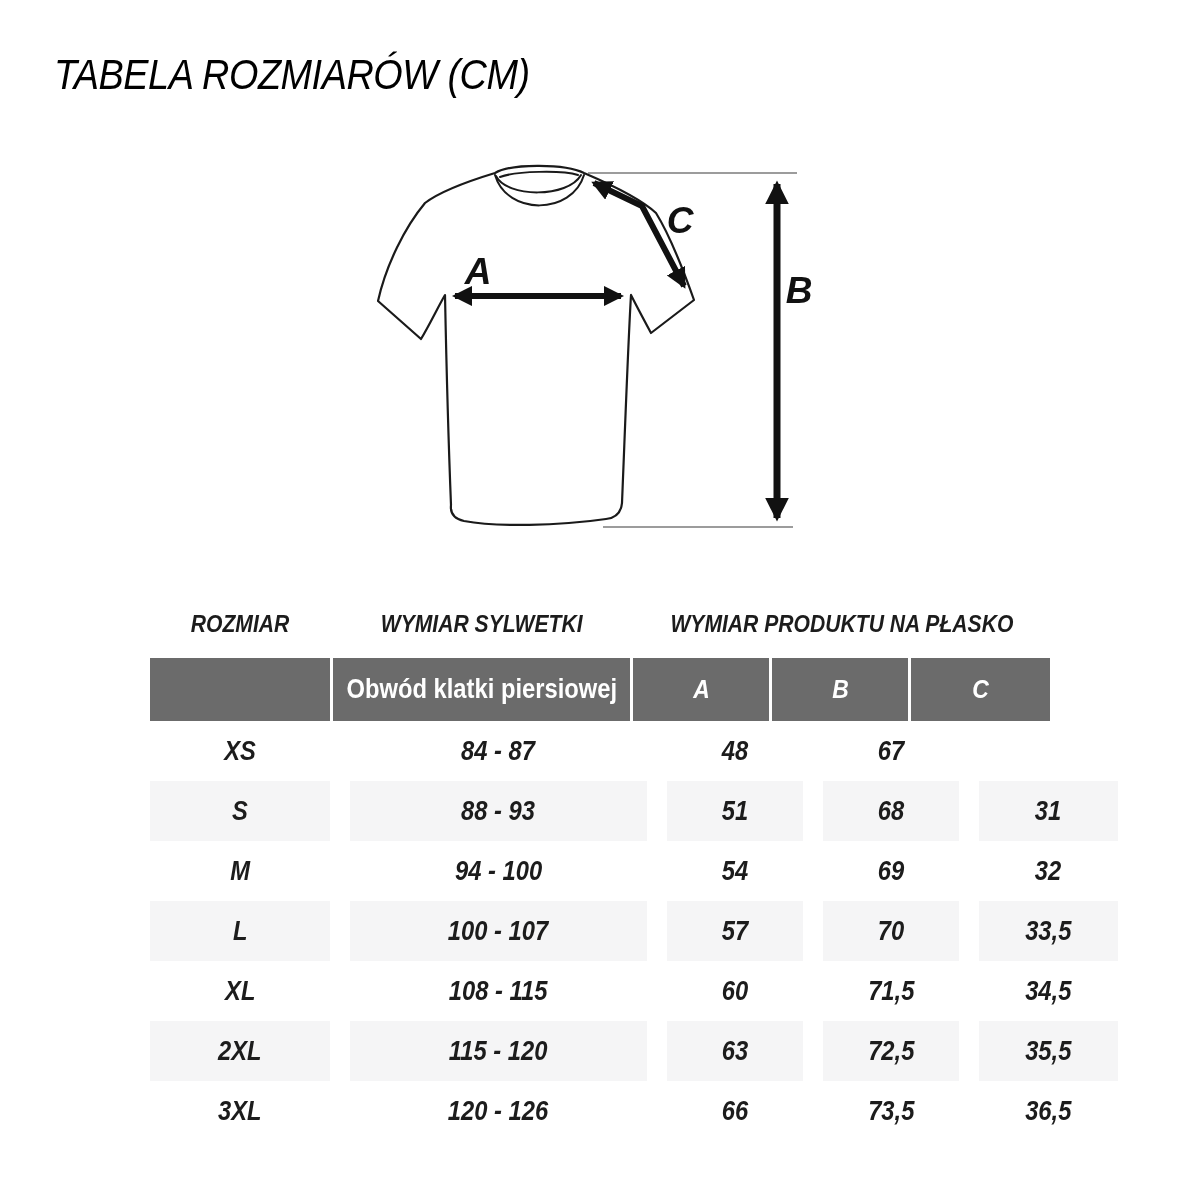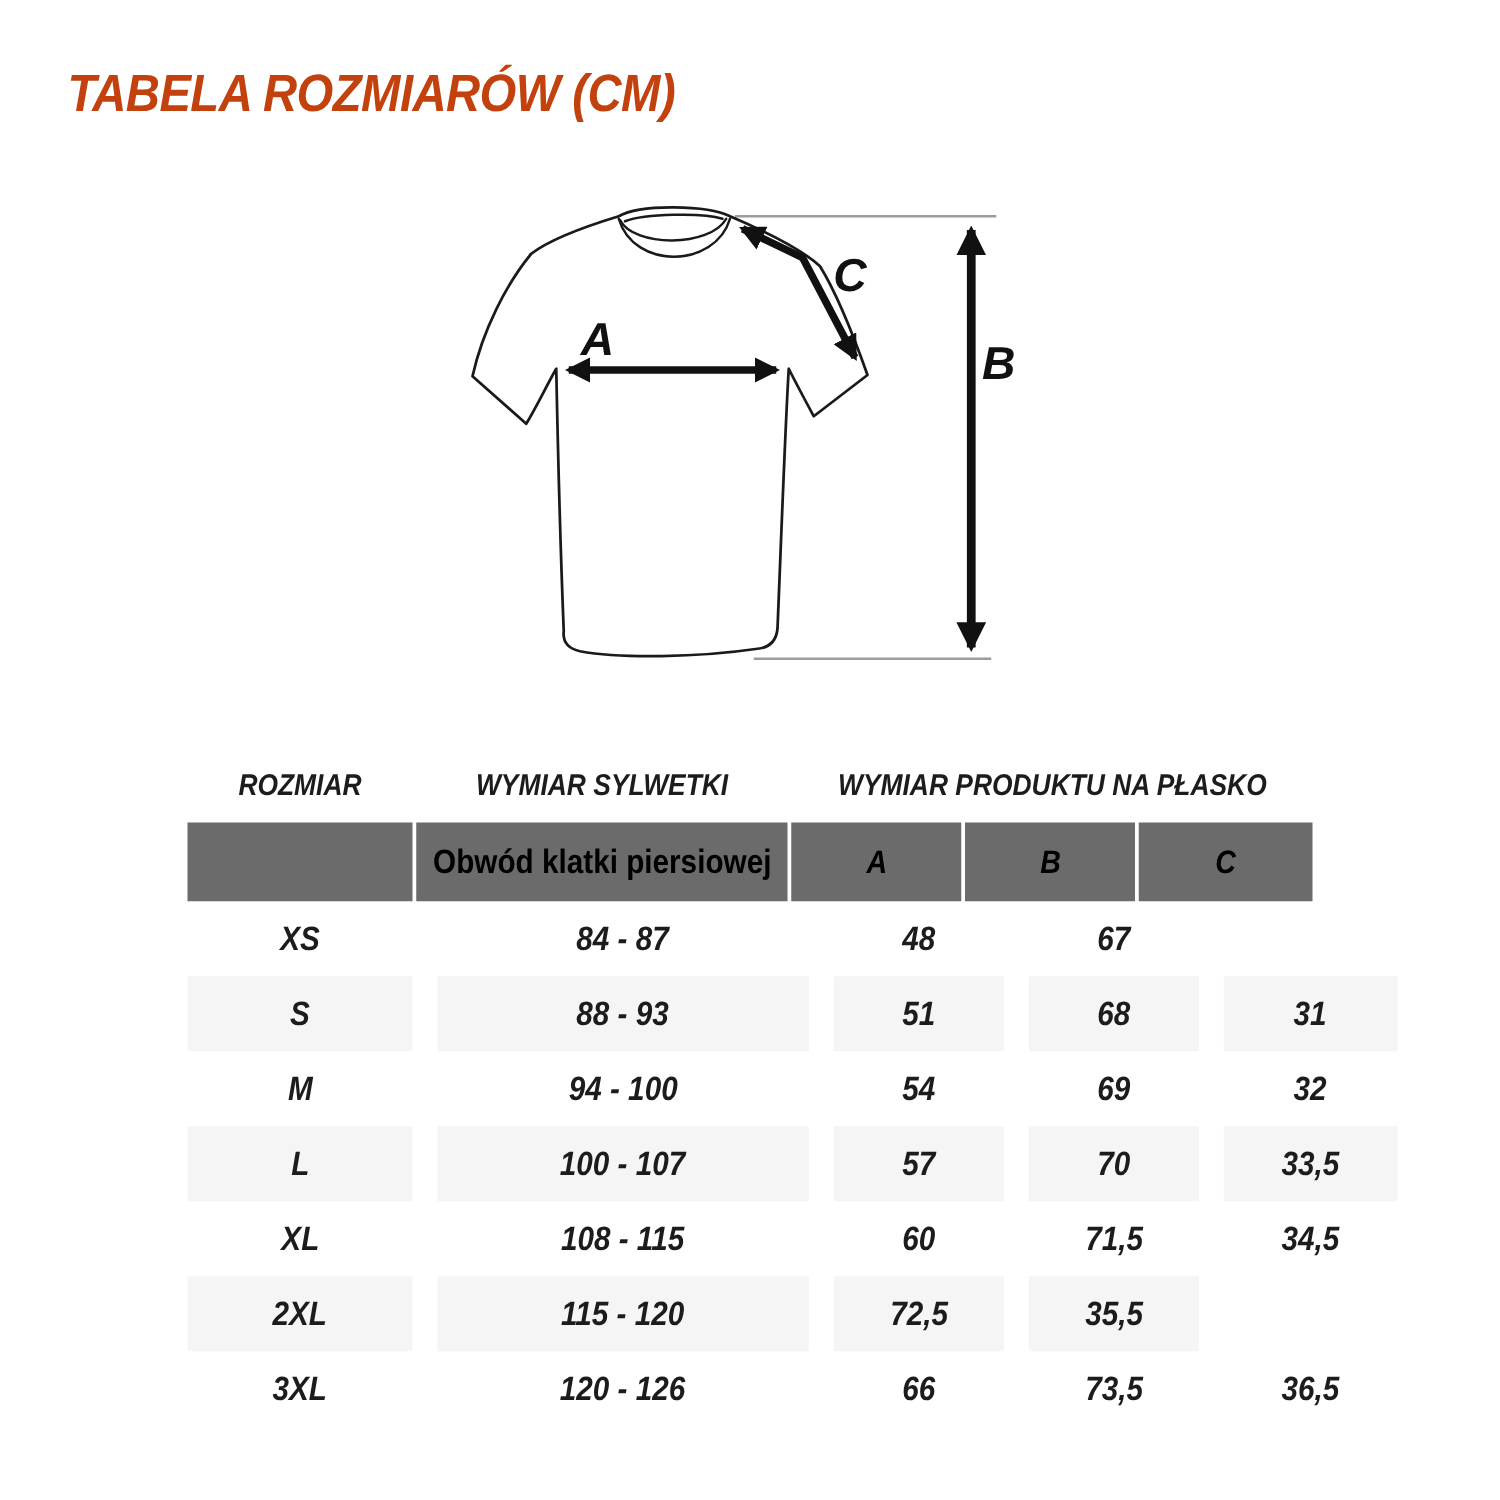--- a/index.html
+++ b/index.html
@@ -5,40 +5,40 @@
   html,body{margin:0;padding:0;}
   body{
     width:1200px;height:1200px;position:relative;background:#ffffff;
     font-family:"Liberation Sans",sans-serif;color:#1c1c1c;overflow:hidden;
   }
   .cond{display:inline-block;transform:scaleX(.88);transform-origin:center;white-space:nowrap;}
   .cond-l{display:inline-block;transform:scaleX(.9);transform-origin:left center;white-space:nowrap;}
 
   .page-title{
     position:absolute;left:54px;top:52px;font-size:42px;line-height:1.1;
-    font-weight:bold;font-style:italic;letter-spacing:-.5px;color:#c2410c;
+    font-weight:normal;font-style:italic;letter-spacing:-.5px;color:#000000;
   }
 
   .diagram-svg{position:absolute;left:0;top:0;width:1200px;height:600px;}
 
   .group-headers{
     position:absolute;left:150px;top:610px;width:900px;
     display:grid;grid-template-columns:180px 297px 136px 136px 139px;column-gap:3px;
     font-size:24px;font-weight:bold;font-style:italic;color:#1c1c1c;
   }
-  .group-headers > div{display:flex;align-items:center;justify-content:center;height:38px;}
+  .group-headers > div{display:flex;align-items:flex-start;justify-content:center;height:38px;}
   .gh-product{grid-column:3 / 6;}
 
   .size-table{position:absolute;left:150px;top:658px;width:900px;}
   .trow{
     display:grid;grid-template-columns:180px 297px 136px 136px 139px;column-gap:3px;
   }
   .trow > div{display:flex;align-items:center;justify-content:center;}
   .thead-row{height:63px;}
-  .thead-row > div{background:#6b6b6b;color:#000000;}
+  .thead-row > div{background:#6b6b6b;color:#ffffff;}
   .th-chest{font-size:27px;font-weight:bold;}
   .th-abc{font-size:26px;font-weight:bold;font-style:italic;}
   .data-row{height:60px;font-size:27px;font-weight:bold;font-style:italic;color:#1c1c1c;gap:20px;}
   .data-row.alt > div{background:#f5f5f6;}
 </style>
 </head>
 <body>
 
 <div class="page-title"><span class="cond-l">TABELA ROZMIARÓW (CM)</span></div>
 
@@ -209,20 +209,23 @@
   </div>
 
   <div class="trow data-row alt">
     <div>
         <span class="cond">2XL</span>
       </div>
     <div>
         <span class="cond">115 - 120</span>
       </div>
     <div>
+        <span class="cond">63</span>
+      </div>
+    <div>
         <span class="cond">72,5</span>
       </div>
     <div>
         <span class="cond">35,5</span>
       </div>
   </div>
 
   <div class="trow data-row">
     <div>
         <span class="cond">3XL</span>

